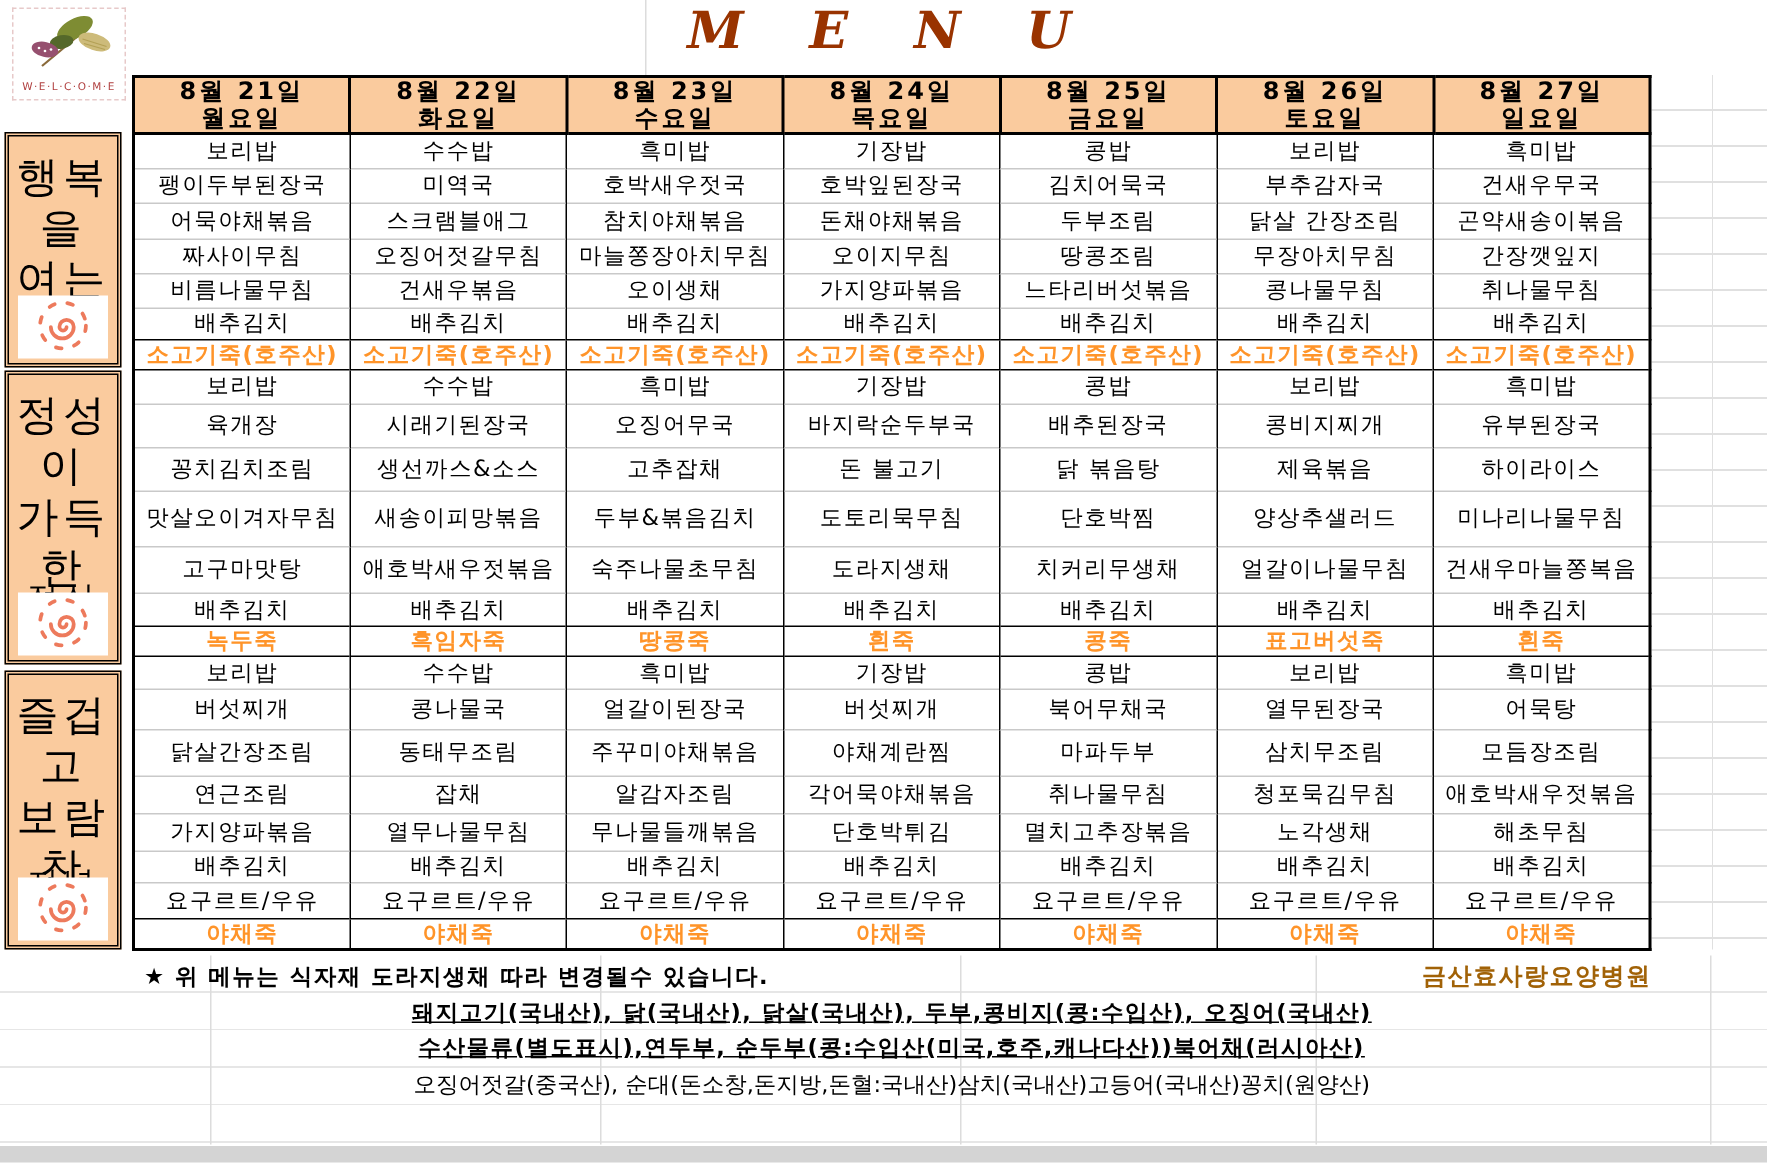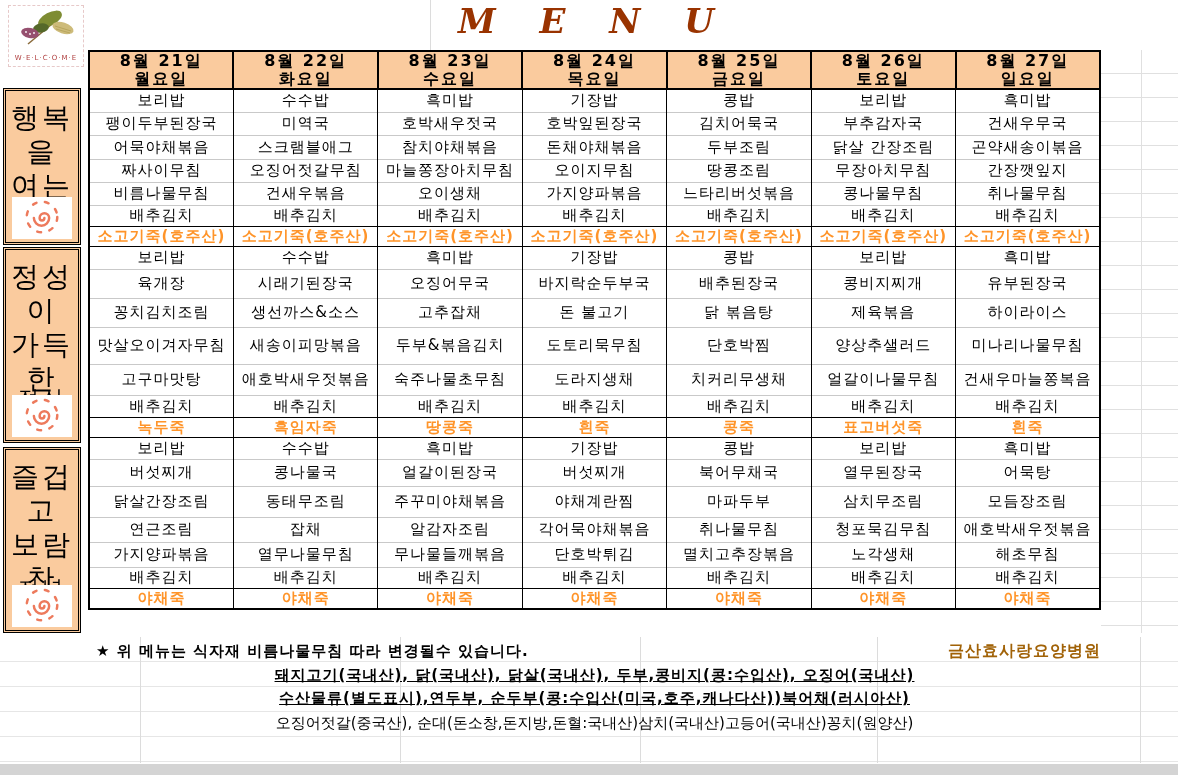--- a/index.html
+++ b/index.html
@@ -332,34 +332,43 @@
   </tr>
   <tr style="height:21px;">
     <td>배추김치</td>
     <td>배추김치</td>
     <td>배추김치</td>
     <td>배추김치</td>
     <td>배추김치</td>
     <td>배추김치</td>
     <td>배추김치</td>
   </tr>
+  <tr style="height:24px;">
+    <td>요구르트/우유</td>
+    <td>요구르트/우유</td>
+    <td>요구르트/우유</td>
+    <td>요구르트/우유</td>
+    <td>요구르트/우유</td>
+    <td>요구르트/우유</td>
+    <td>요구르트/우유</td>
+  </tr>
   <tr class="sp bt" style="height:21px;">
     <td>야채죽</td>
     <td>야채죽</td>
     <td>야채죽</td>
     <td>야채죽</td>
     <td>야채죽</td>
     <td>야채죽</td>
     <td>야채죽</td>
   </tr>
 </tbody>
   </table>
 
 <div class="notes">
-  <div class="note disclaimer">★ 위 메뉴는 식자재 비름나물무침 따라 변경될수 있습니다.</div>
+  <div class="note disclaimer">★ 위 메뉴는 식자재 도라지생채 따라 변경될수 있습니다.</div>
   <div class="note origin">돼지고기(국내산), 닭(국내산), 닭살(국내산), 두부,콩비지(콩:수입산), 오징어(국내산)</div>
   <div class="note origin">수산물류(별도표시),연두부, 순두부(콩:수입산(미국,호주,캐나다산))북어채(러시아산)</div>
   <div class="note last">오징어젓갈(중국산), 순대(돈소창,돈지방,돈혈:국내산)삼치(국내산)고등어(국내산)꽁치(원양산)</div>
 </div>
 
 <div class="hospital">금산효사랑요양병원</div>
 
 <div class="bottom-bar"></div>
 
 </body></html>

